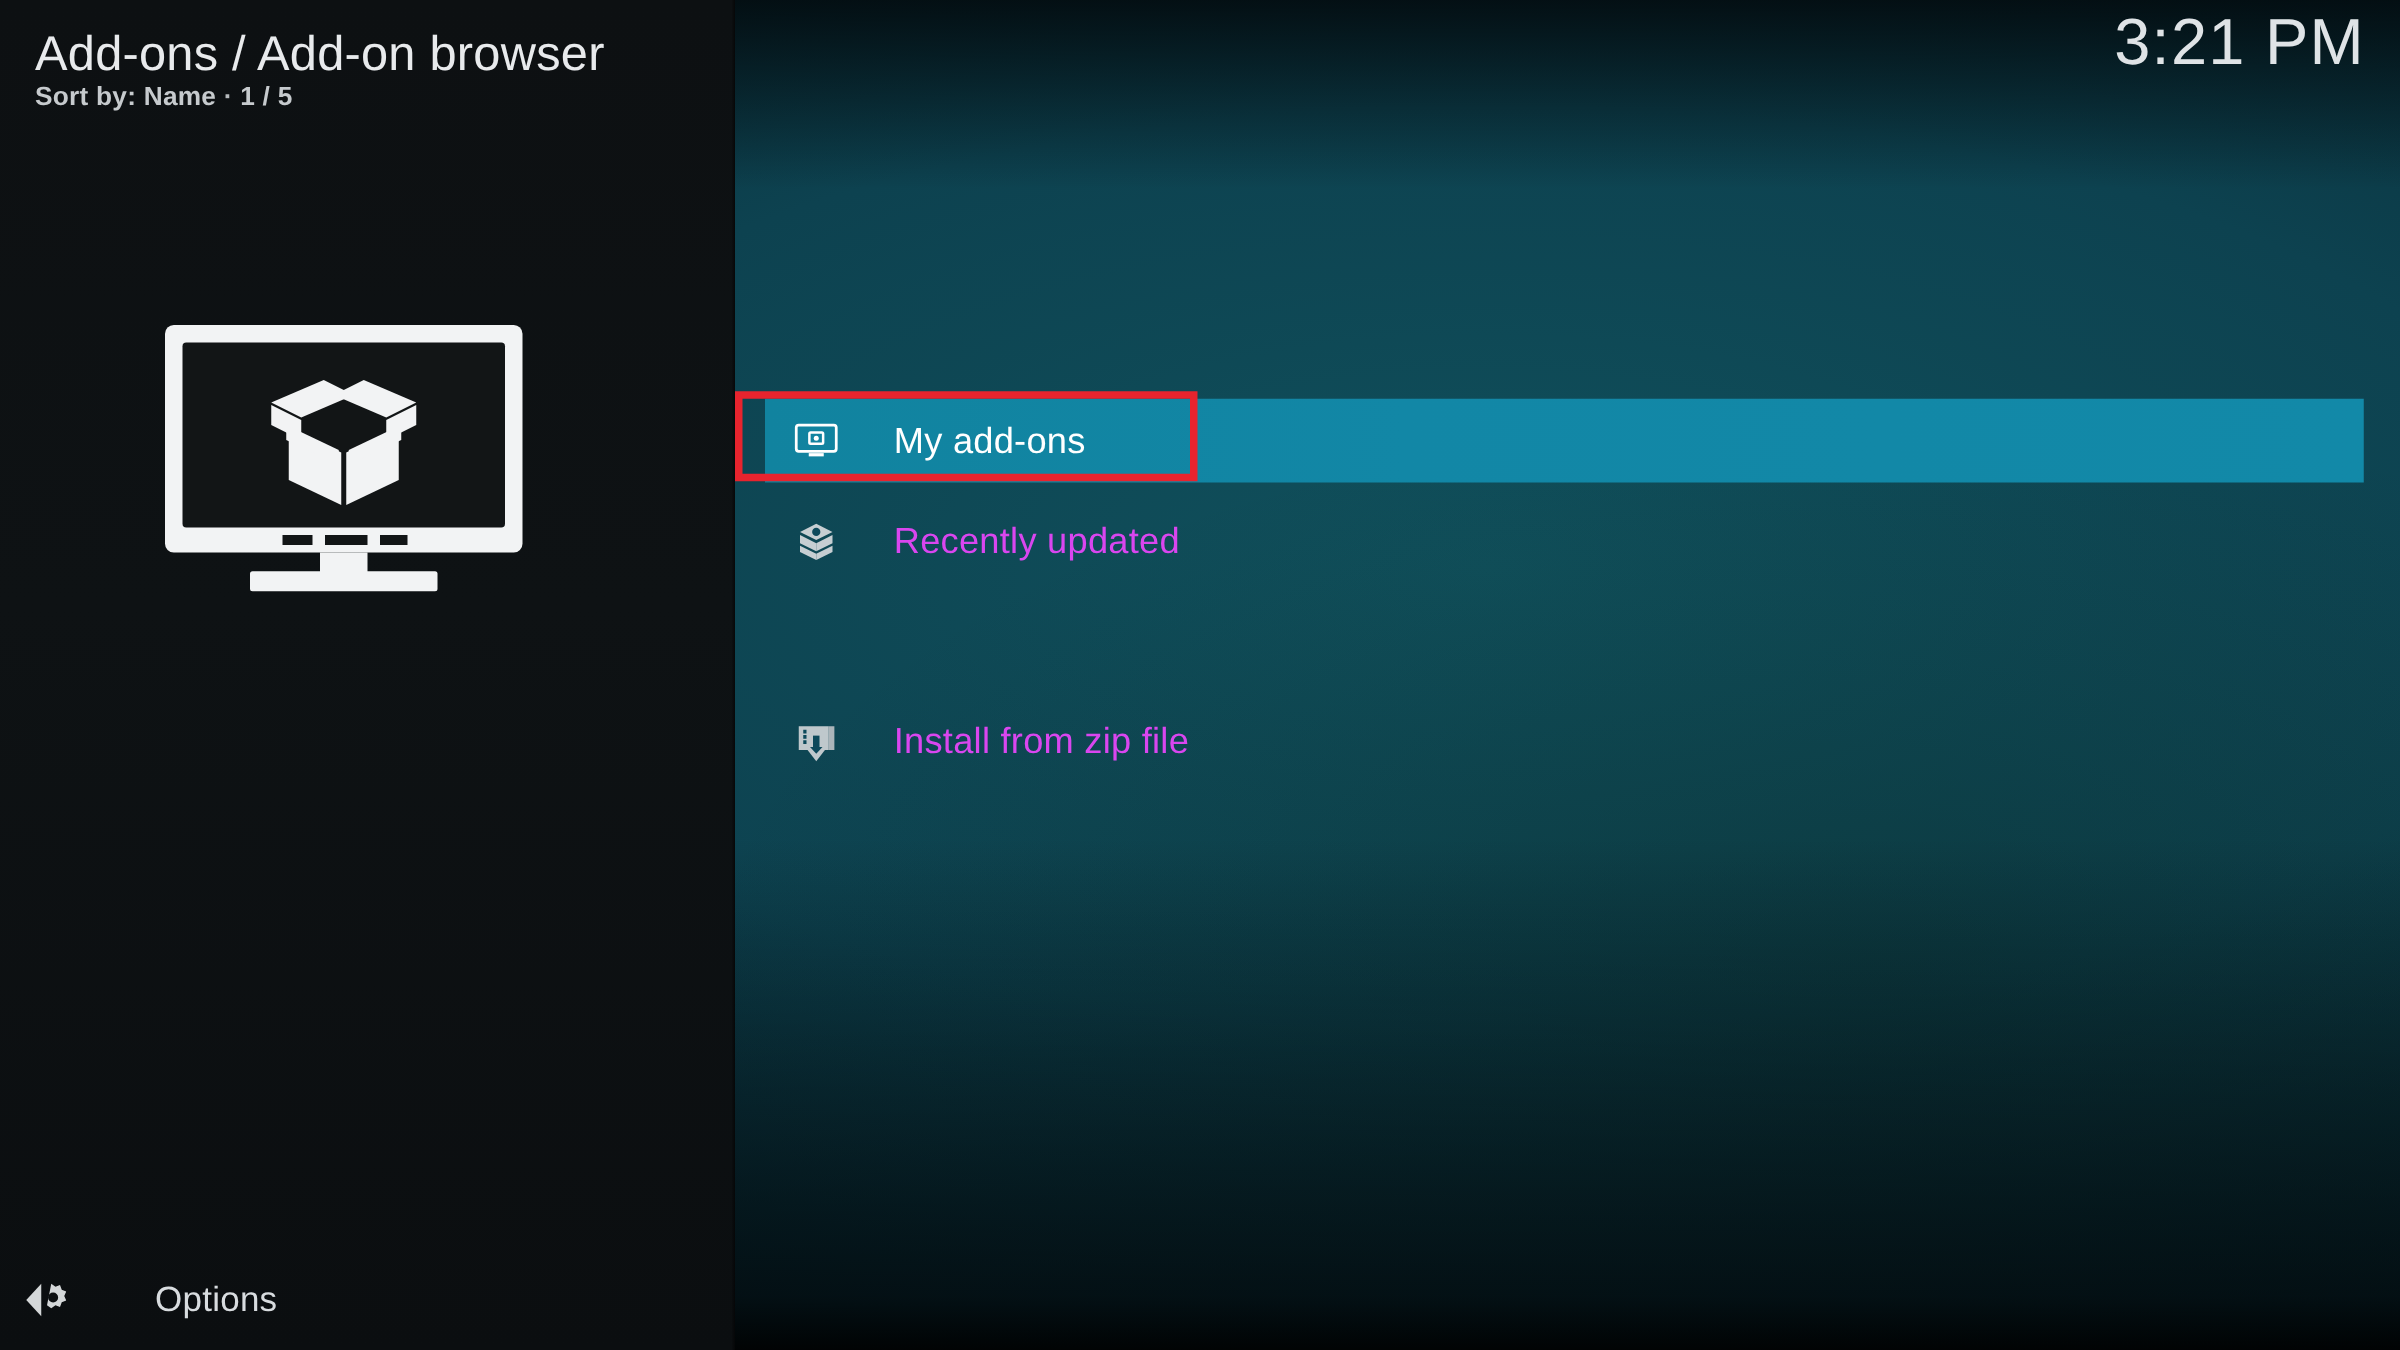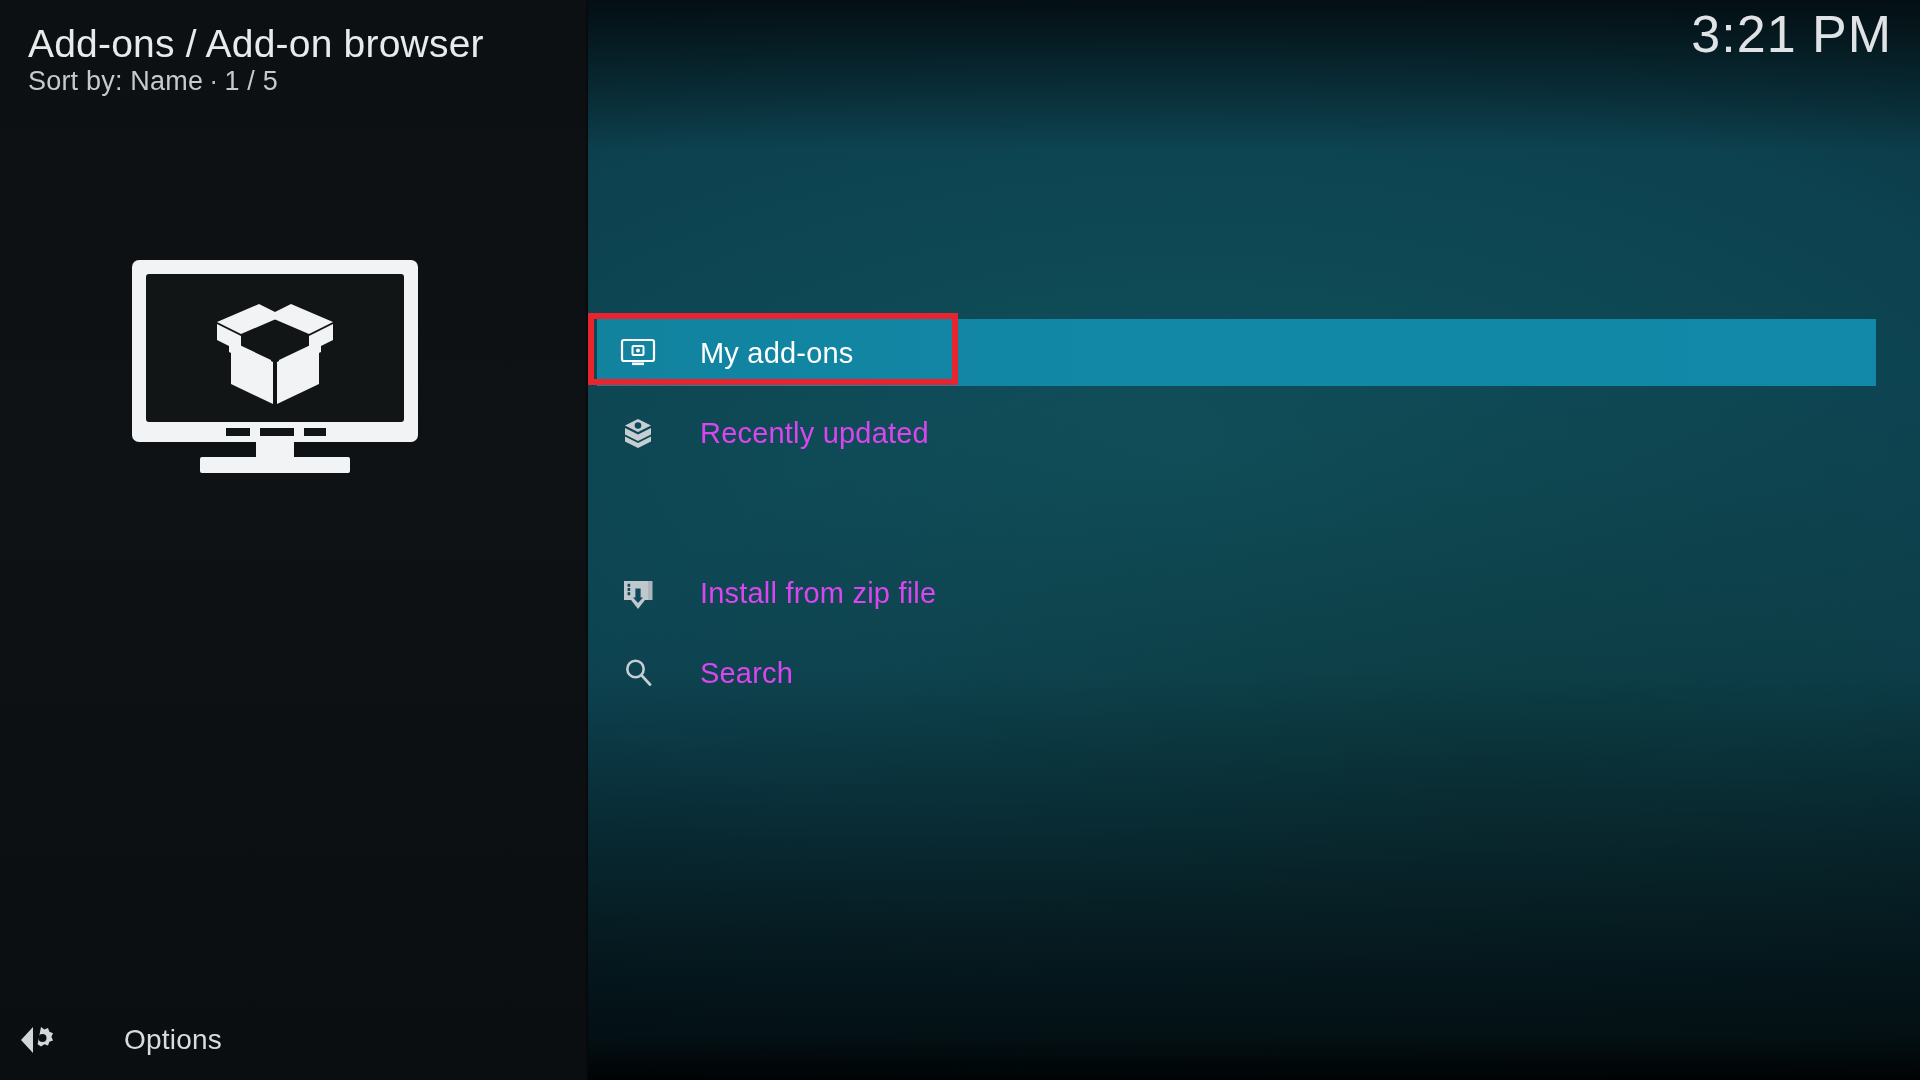--- a/index.html
+++ b/index.html
@@ -35,39 +35,39 @@
     background:linear-gradient(90deg, rgba(0,0,0,0), rgba(0,0,0,.55));
   }
 
   
   #header { position:absolute; left:28px; top:20px; z-index:6; }
   #page-title {
     font-size:39px; font-weight:300; color:#e8eaec; letter-spacing:.2px;
     line-height:48px; white-space:nowrap;
   }
   #subtitle-row {
-    margin-top:-2px; font-size:27px; font-weight:400; color:#c6cacd;
+    margin-top:-2px; font-size:21px; font-weight:700; color:#c6cacd;
     letter-spacing:.2px; white-space:nowrap;
   }
   #subtitle-row .dot { padding:0 6px; color:#b6babd; }
 
   #clock {
     position:absolute; right:28px; top:3px; z-index:6;
     font-size:52px; font-weight:300; color:#dfe3e6; letter-spacing:1px;
     line-height:62px; white-space:nowrap;
   }
 
   
   #poster-wrap {
     position:absolute; left:130px; top:258px; width:330px; height:232px; z-index:5;
   }
   #poster-wrap svg { width:100%; height:100%; display:block; }
 
   
-  #menu-list { position:absolute; left:0; top:313px; width:1876px; z-index:5; }
+  #menu-list { position:absolute; left:15px; top:313px; width:1876px; z-index:5; }
   .menu-row {
     position:relative; height:80px; display:flex; align-items:center;
   }
   .menu-row .row-fill {
     position:absolute; left:597px; right:0; top:6px; bottom:7px;
     background:transparent;
   }
   .menu-row.selected .row-fill {
     background:linear-gradient(90deg,#11839f 0%,#1287a6 40%,#1289a8 100%);
   }
@@ -210,29 +210,20 @@
           <rect x="16.4" y="14.5" width="5.2" height="10" fill="#0d4a5c"></rect>
           <polygon points="19,29 14,23.5 24,23.5" fill="#0d4a5c"></polygon>
         </svg>
       </span>
       <span class="row-label">Install from zip file</span>
     </div>
   </div>
 
   <div class="menu-row">
     <div class="row-fill"></div>
-    <div class="row-inner">
-      <span class="row-icon">
-        <svg viewBox="0 0 38 38" xmlns="http://www.w3.org/2000/svg">
-          <circle cx="16.5" cy="15" r="8.2" fill="none" stroke="#d6dadd" stroke-width="2.6"></circle>
-          <line x1="22.6" y1="21.4" x2="31" y2="30.5" stroke="#d6dadd" stroke-width="2.8" stroke-linecap="round"></line>
-        </svg>
-      </span>
-      <span class="row-label">Search</span>
-    </div>
   </div>
 
 </div>
 
 <div id="annotation-box"></div>
 
 <div id="footer">
   <span class="row-icon">
     <svg viewBox="0 0 34 34" xmlns="http://www.w3.org/2000/svg">
       <polygon points="14,4 14,30 2,17" fill="#e6e9ea"></polygon>

